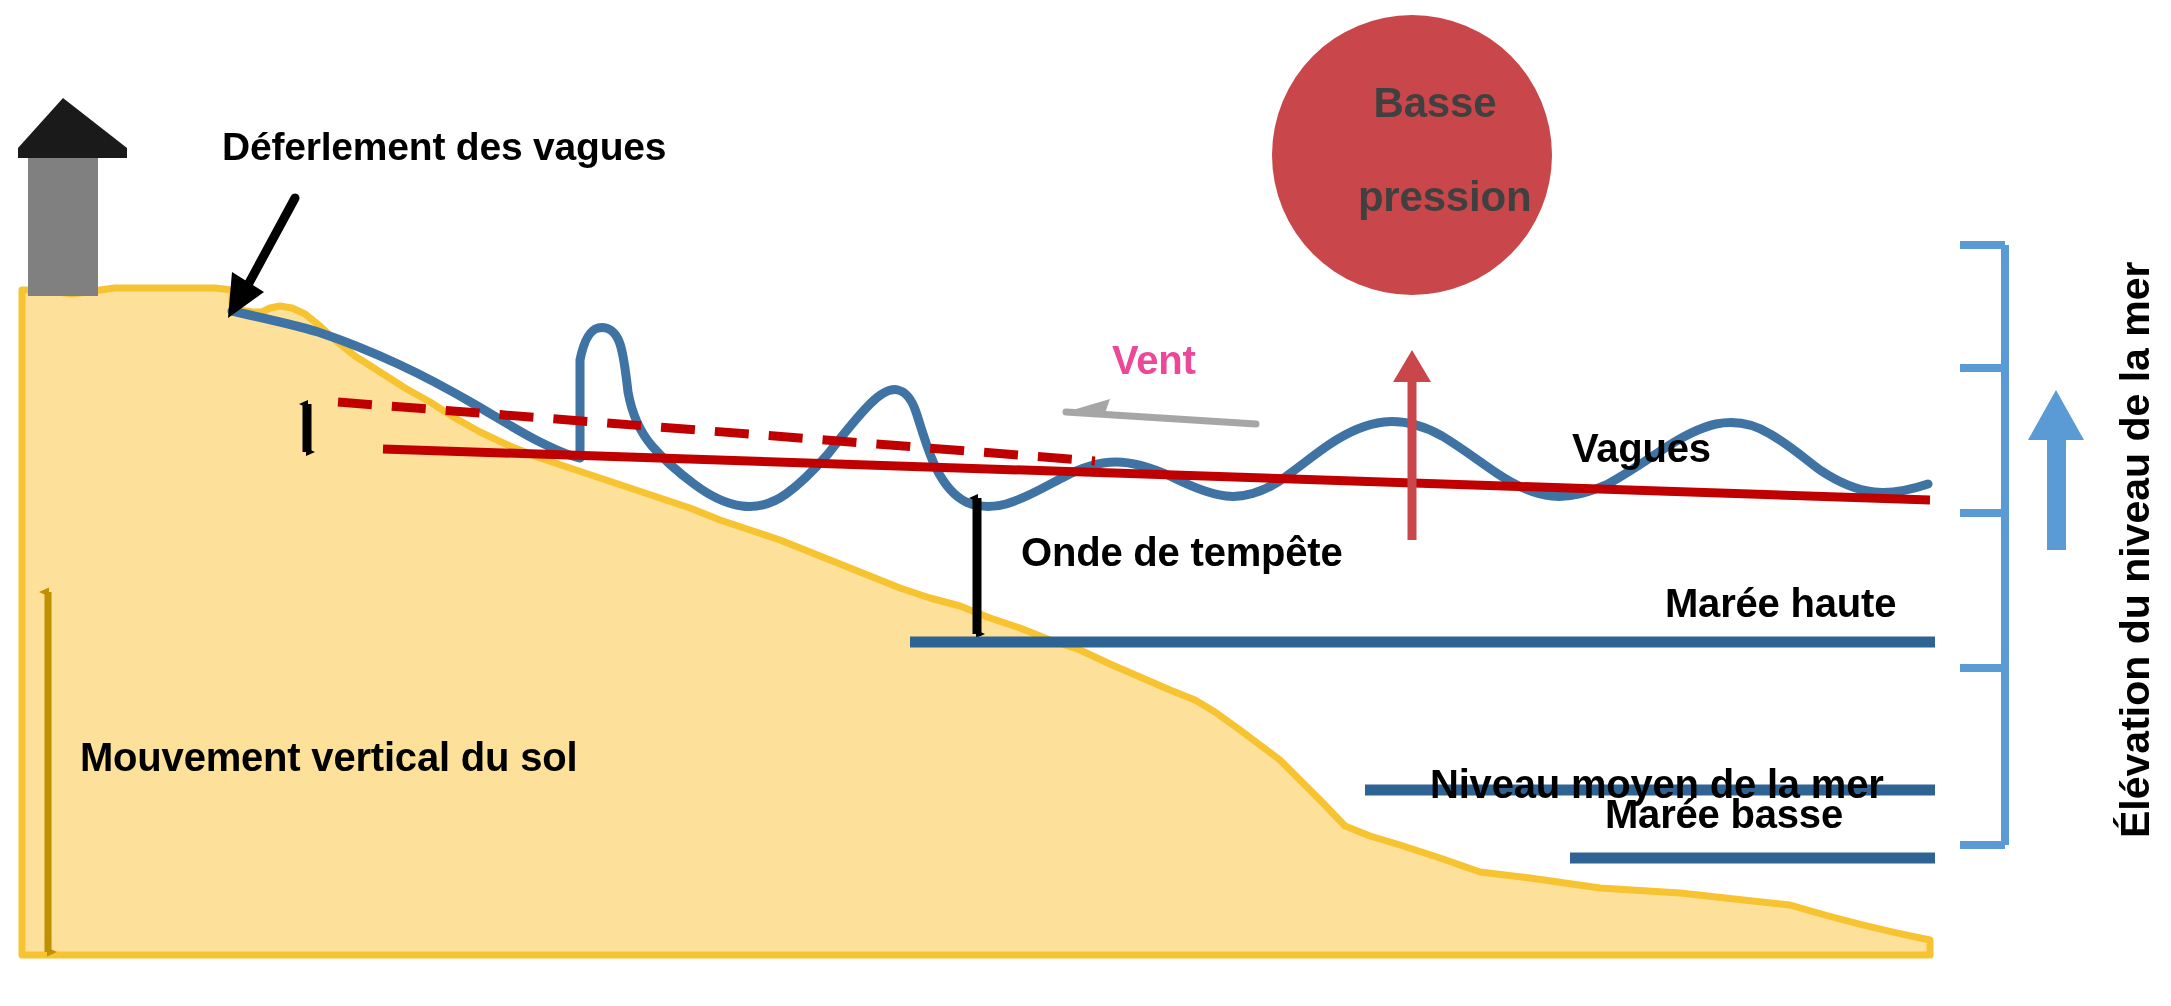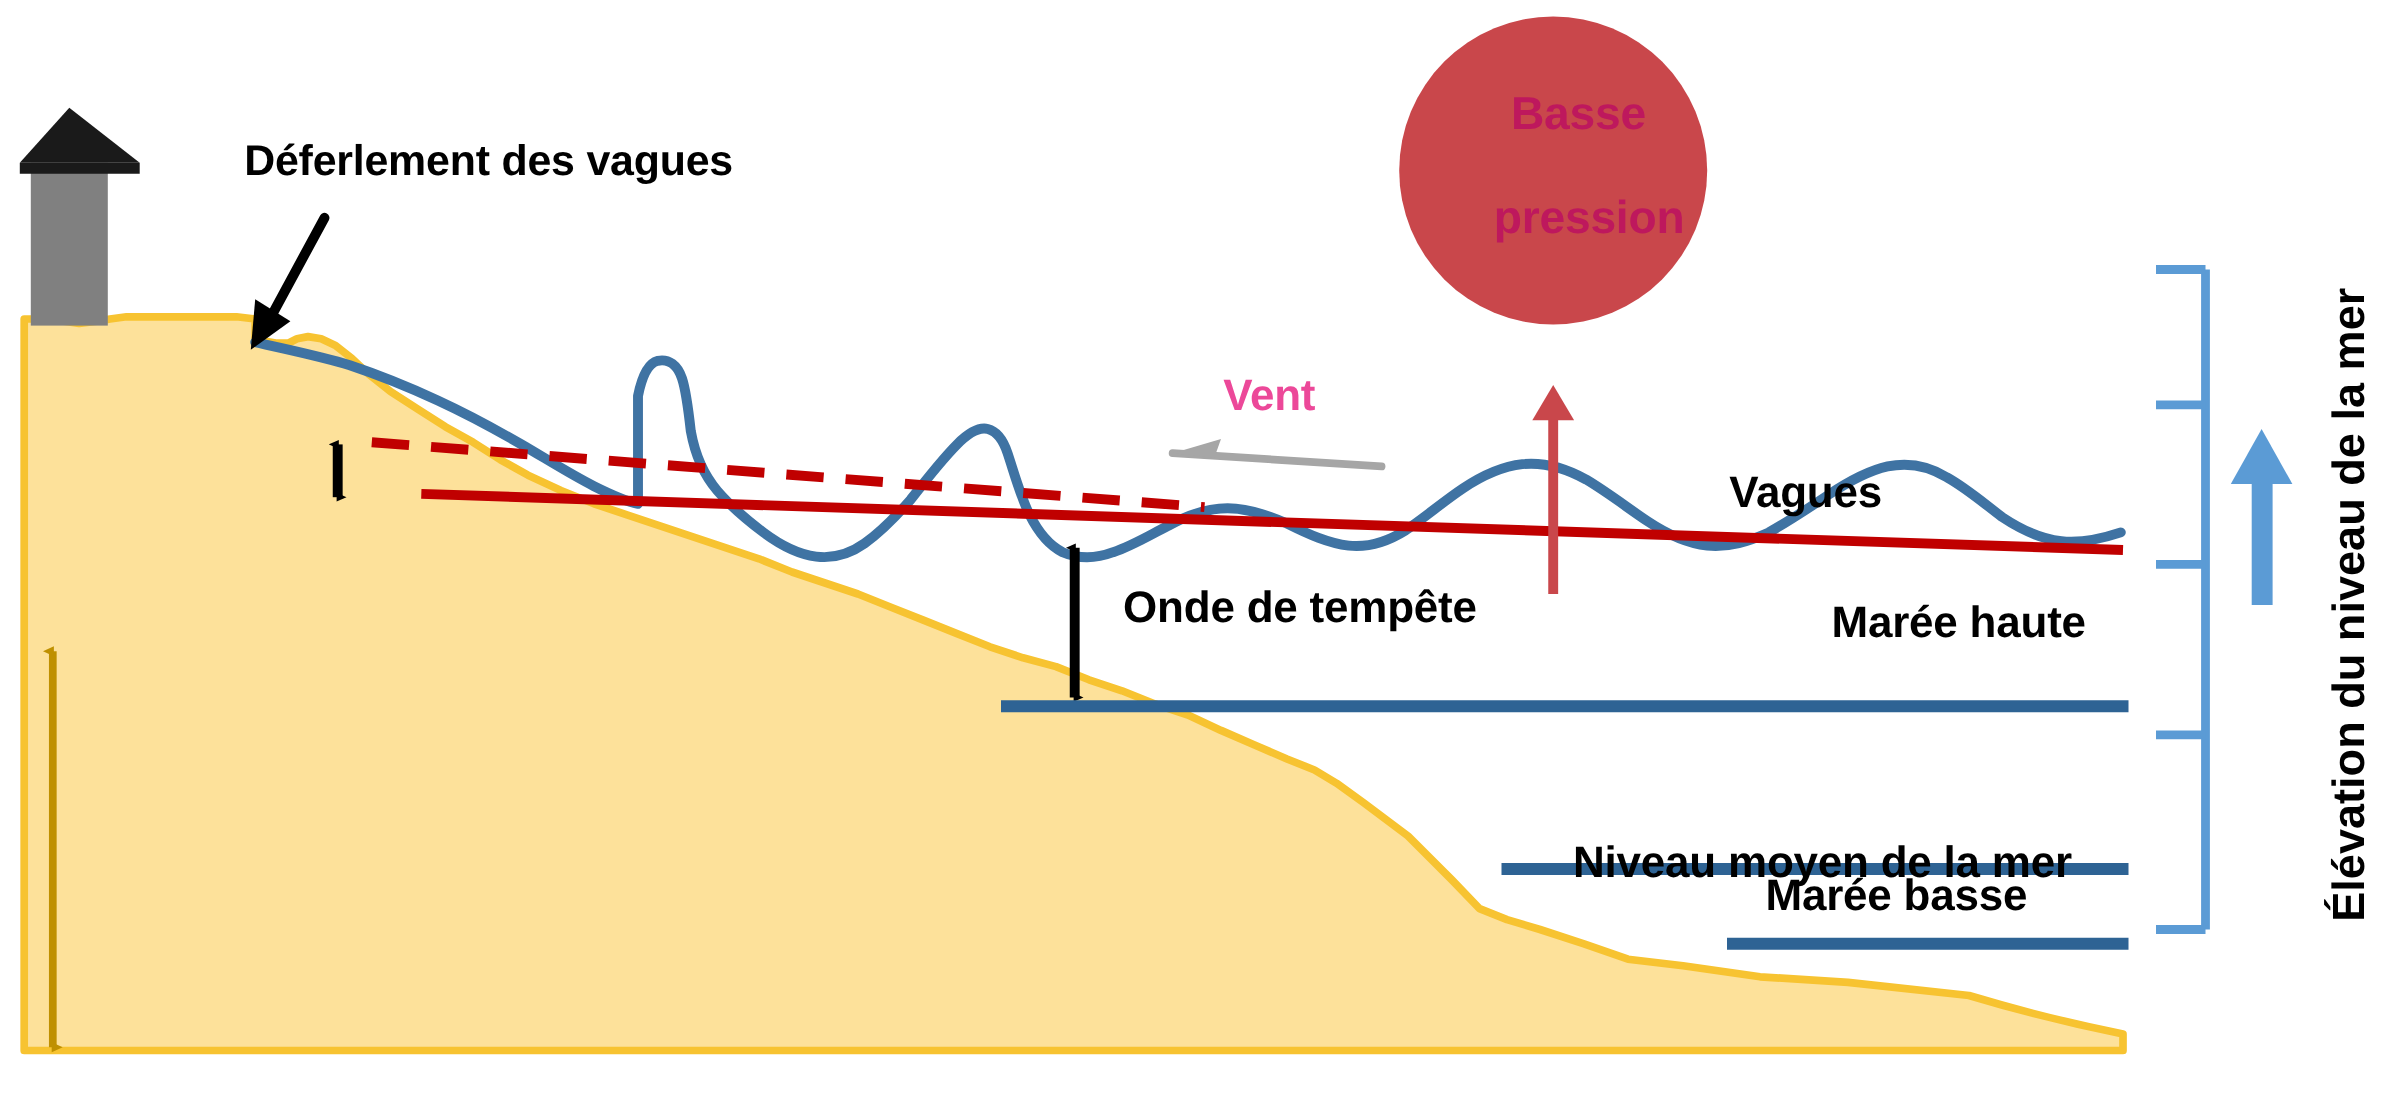--- a/index.html
+++ b/index.html
@@ -29,21 +29,21 @@
   }
   .lbl {
     position: absolute;
     font-family: "Liberation Sans", sans-serif;
     font-weight: bold;
     color: #000000;
     white-space: pre;
     line-height: 1.12;
     letter-spacing: -0.2px;
   }
-  .lbl-white { color: #be185d; text-align: center; }
+  .lbl-white { color: #404040; text-align: center; }
   .lbl-gray  { color: #ec4899; font-weight: bold; }
   .vertical-label {
     position: absolute;
     transform-origin: left top;
     transform: rotate(-90deg);
     white-space: nowrap;
     font-weight: bold;
     font-family: "Liberation Sans", sans-serif;
     color: #000000;
   }
@@ -193,22 +193,23 @@
     <span>Basse</span><br>
     <span>pression</span>
   </div>
 
   <div class="lbl lbl-gray" style="left:1112px; top:338px; font-size:40px;">Vent</div>
 
   <div class="lbl" style="left:1000px; top:530px; font-size:40px;margin-left:21px;">Onde de tempête</div>
 
   <div class="lbl" style="left:1572px; top:426px; font-size:40px;">Vagues</div>
 
-  <div class="lbl" style="left:1665px; top:544px; font-size:40px;text-align:right;">Marée haute</div>
+  <div class="lbl" style="left:1665px; top:581px; font-size:40px;text-align:right;">Marée haute</div>
 
   <div class="lbl" style="left:1430px; top:718px; font-size:40px;margin-top:44px;">Niveau moyen de la mer</div>
 
   <div class="lbl" style="left:1605px; top:792px; font-size:40px;">Marée basse</div>
 
+  <div class="lbl" style="left:80px; top:735px; font-size:40px;">Mouvement vertical du sol</div>
 
   <div class="vertical-label" style="left:2112px; top:838px; font-size:41px;">Élévation du niveau de la mer</div>
 
 </div>
 
 </body></html>

